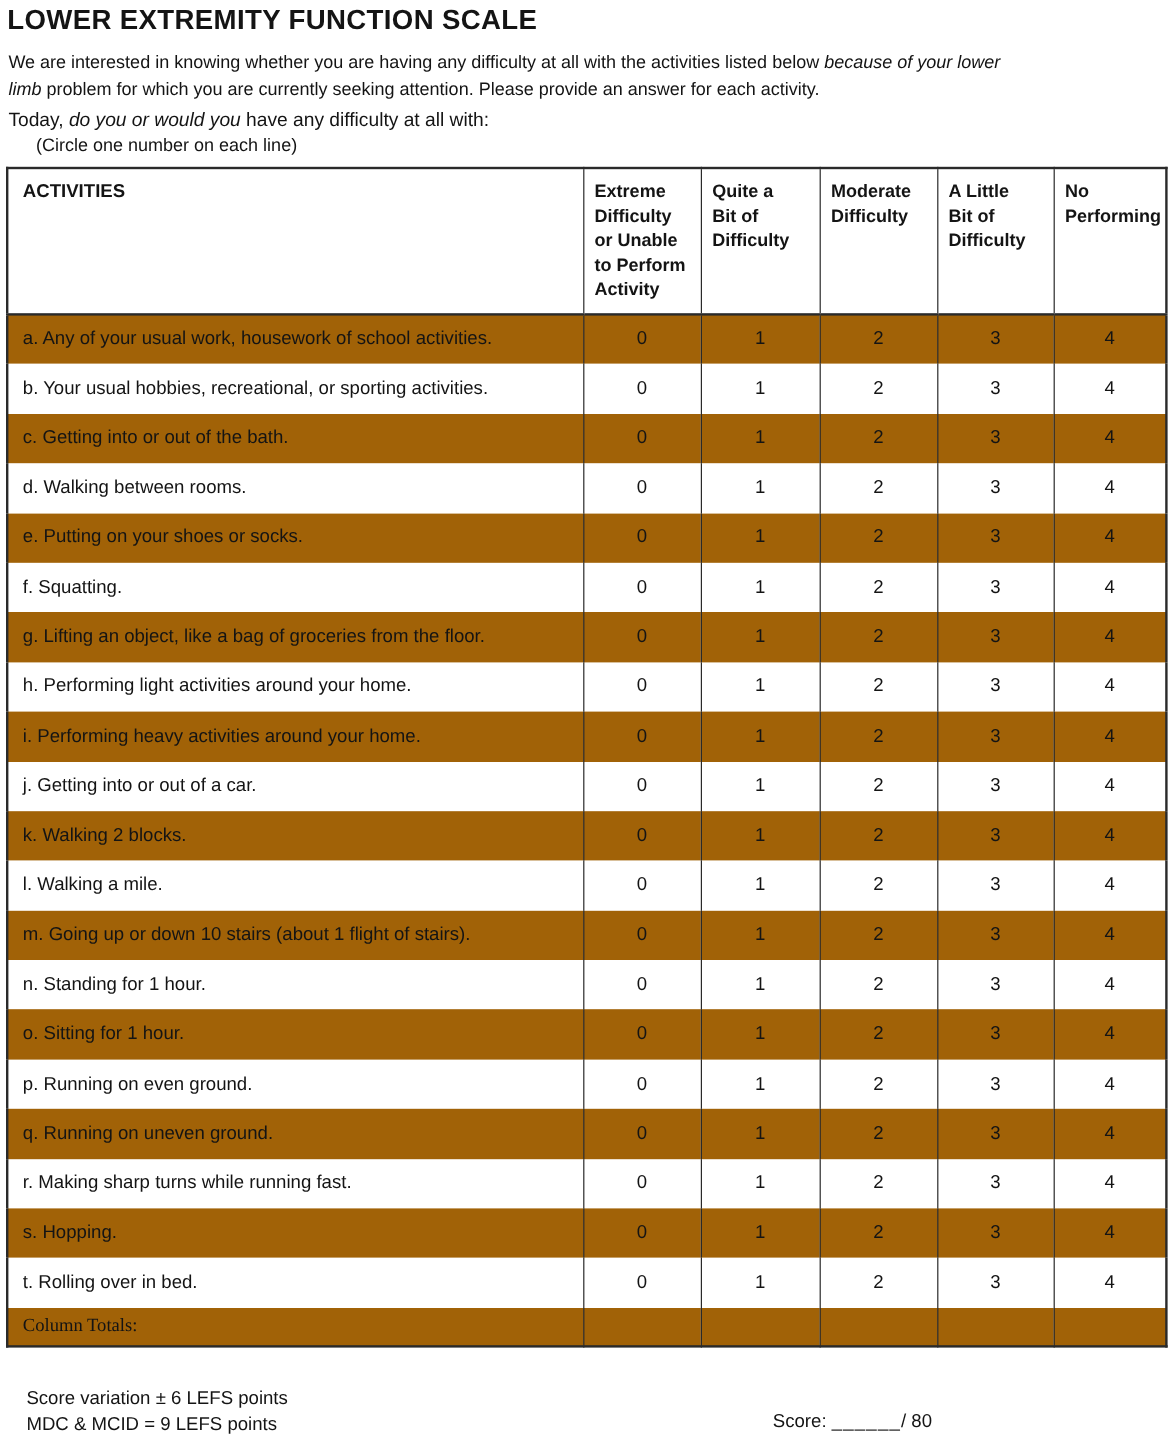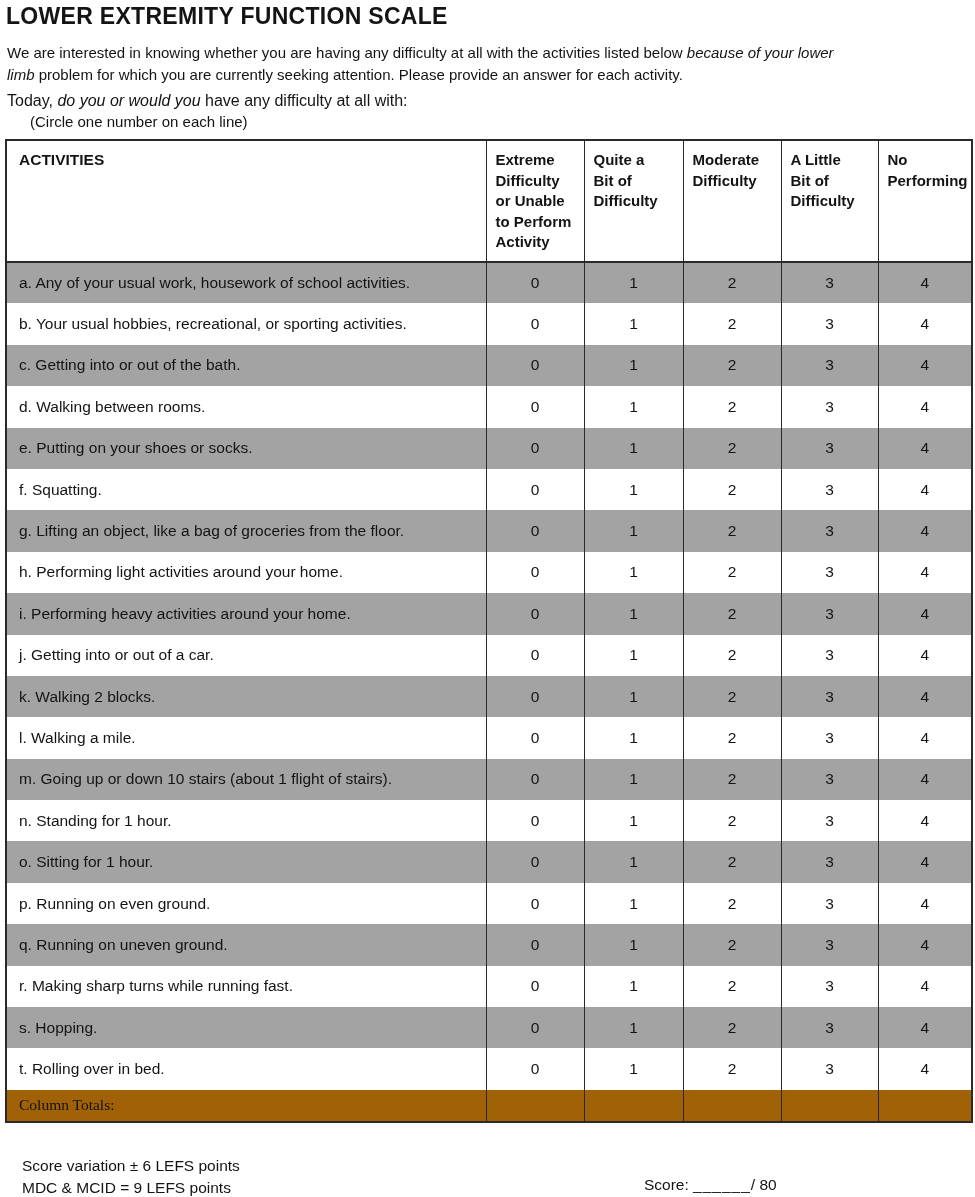--- a/index.html
+++ b/index.html
@@ -59,21 +59,21 @@
     font-size: 15.5px;
     vertical-align: middle;
     padding: 0;
     height: 41.4px;
   }
   .lefs td.activity {
     border-left: none;
     padding-left: 12px;
   }
   .lefs td.score { text-align: center; }
-  .lefs tr.shaded td { background: #a3a3a3; }
+  .lefs tr.shaded td { background: #a16207; }
   .lefs tfoot td { background: #a16207; height: 32px; font-family: Liberation Serif, serif; }
 
   .footnotes {
     position: absolute; left: 22px; top: 1155px;
     font-size: 15.5px; line-height: 22px;
   }
   .score-line {
     position: absolute; left: 644px; top: 1176px;
     font-size: 15.5px;
   }

